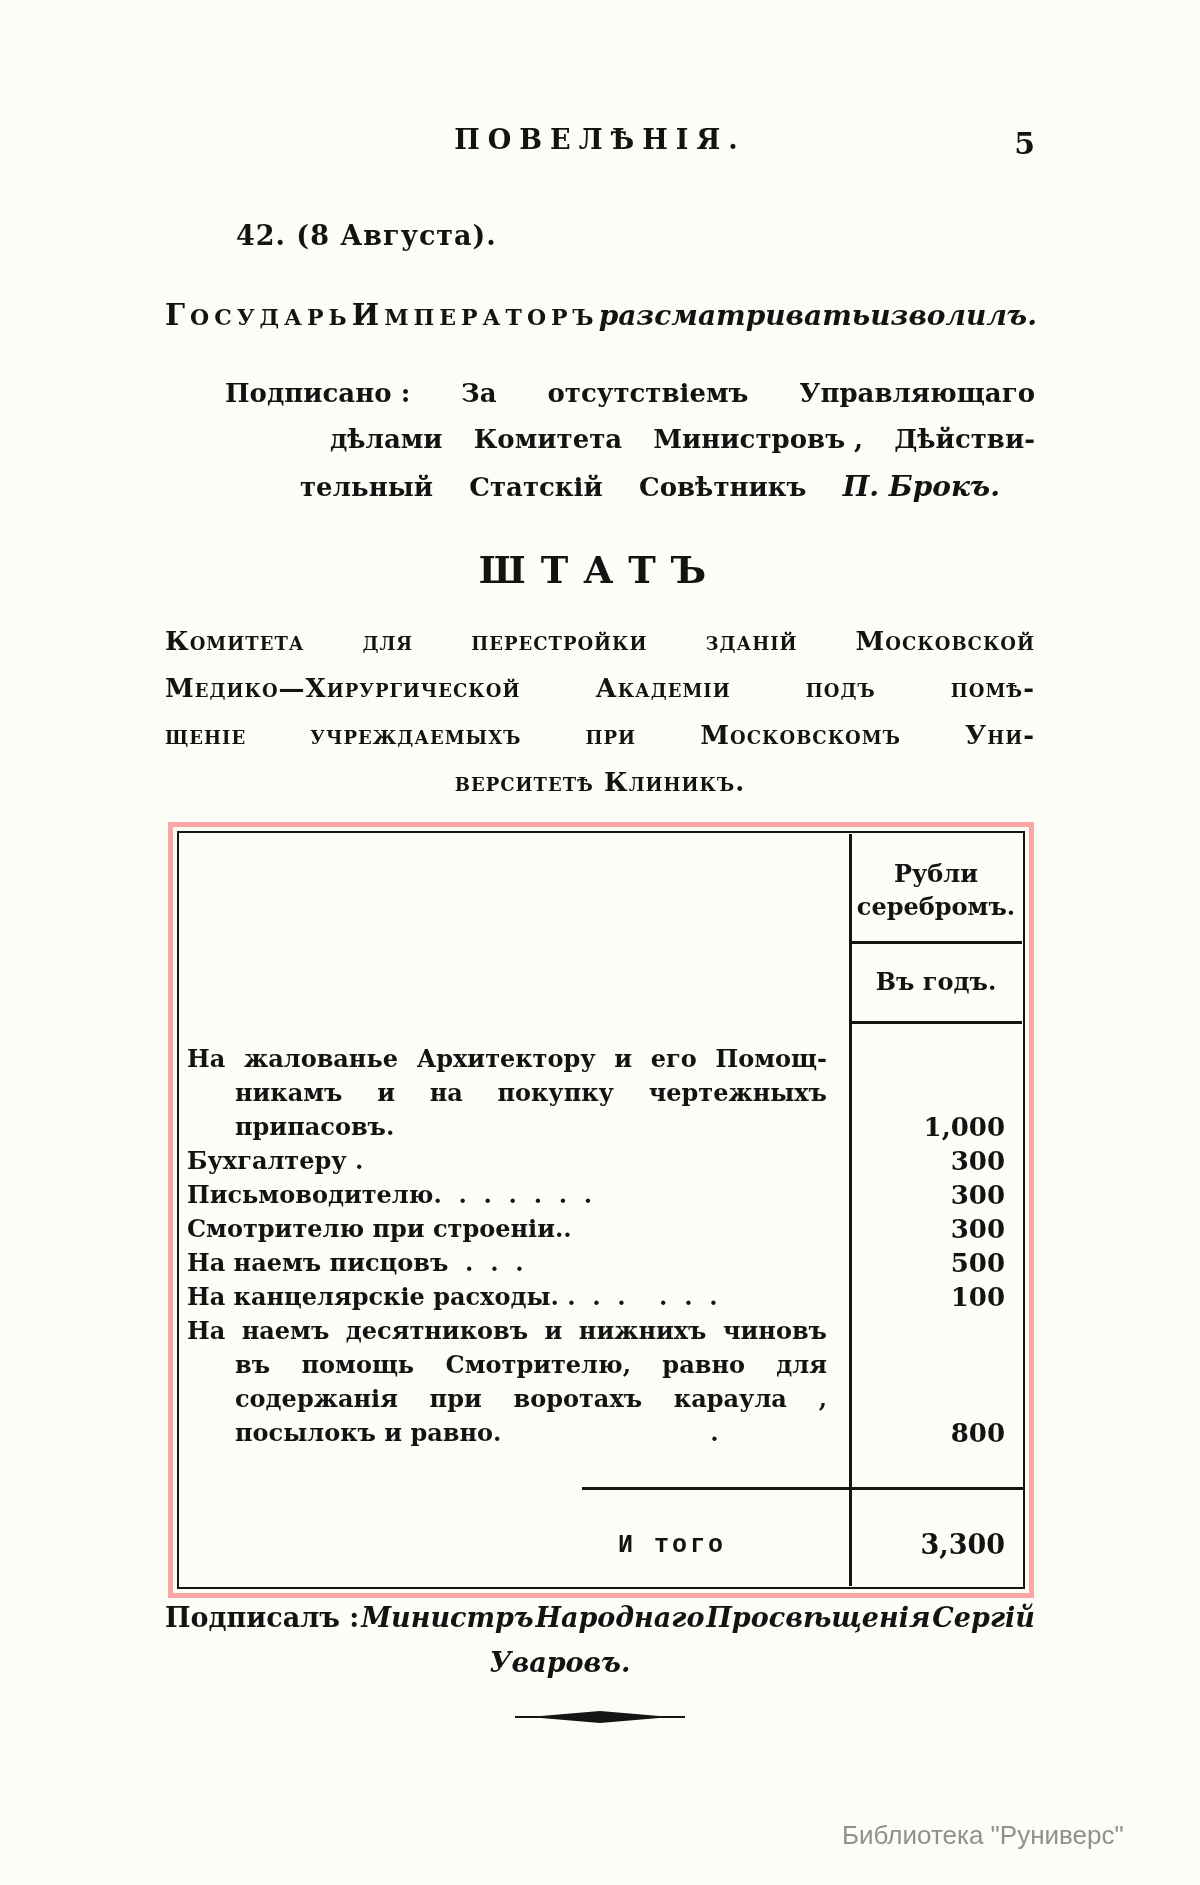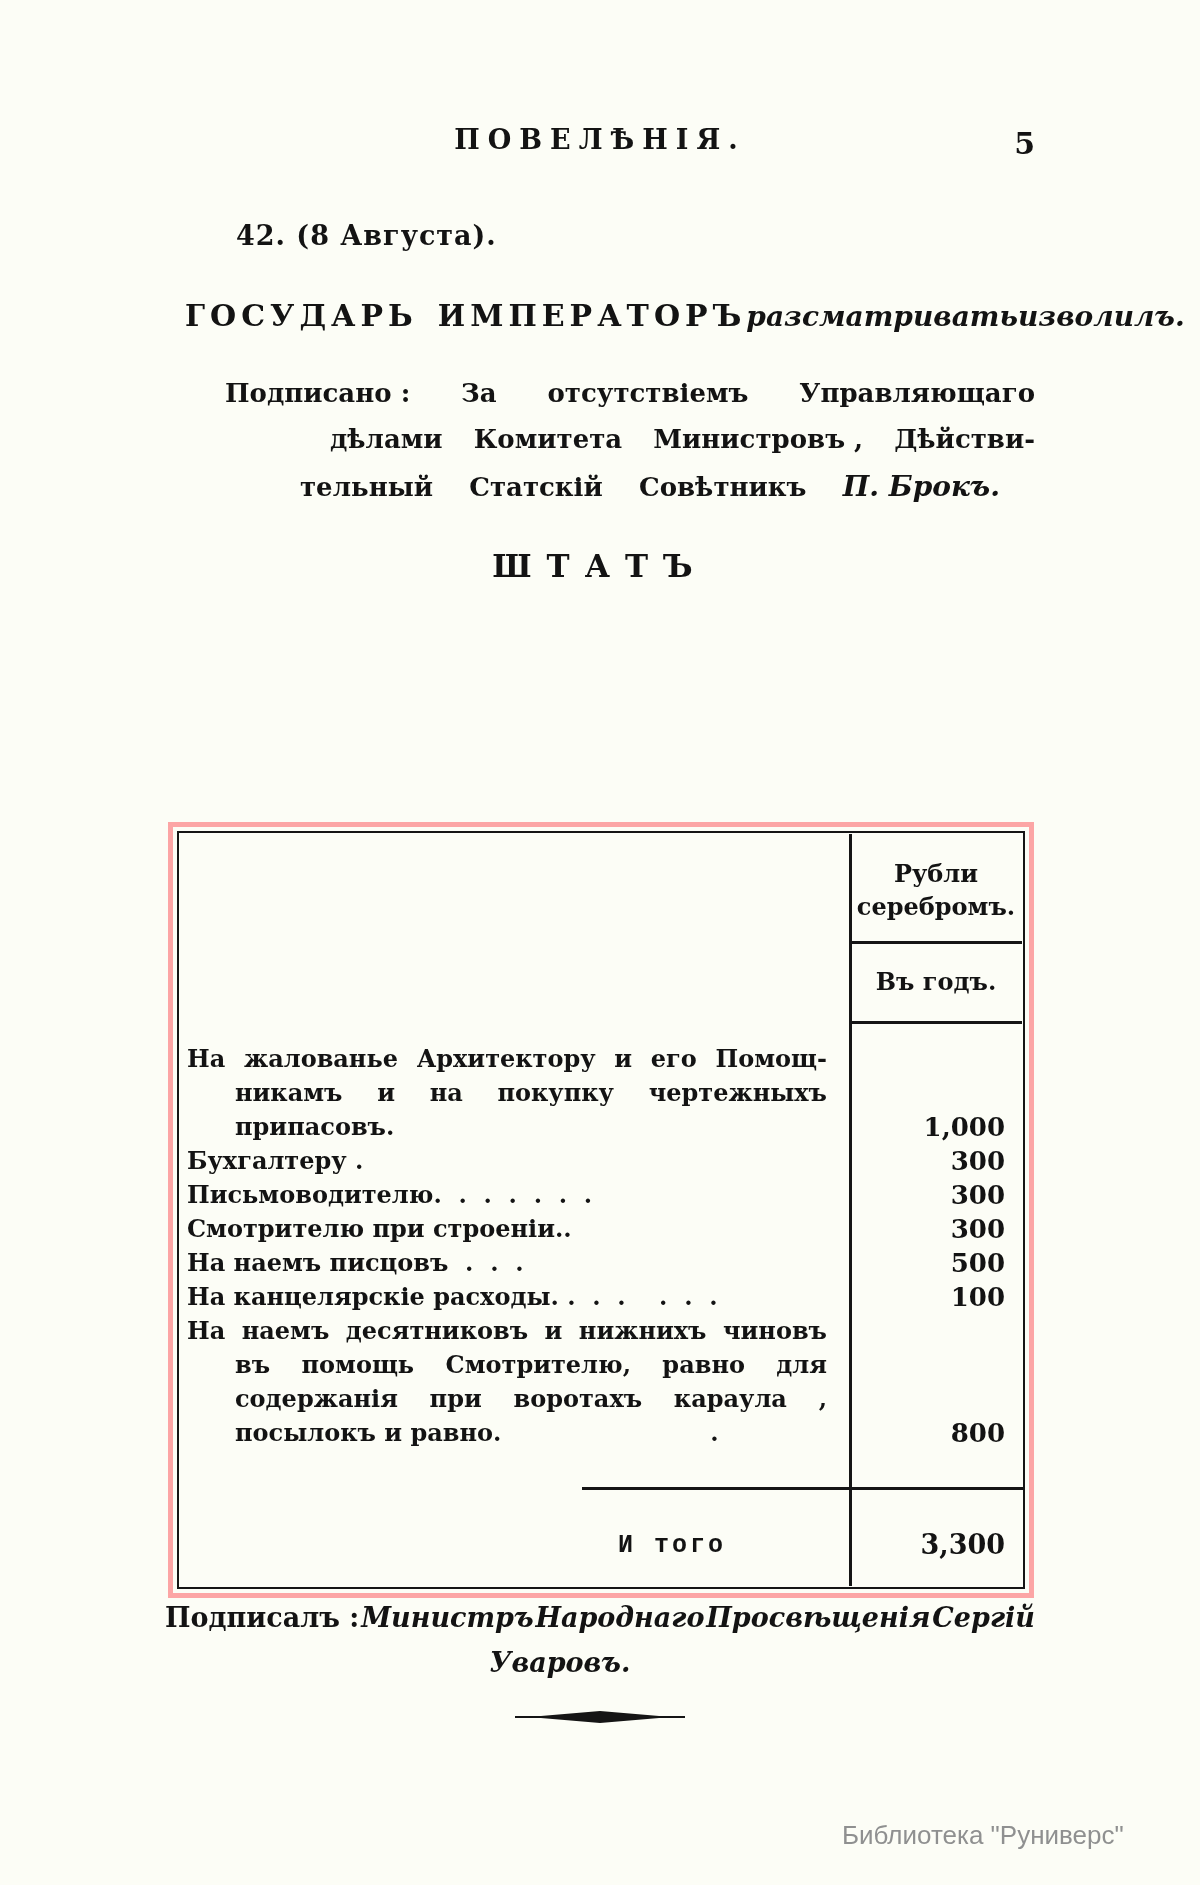--- a/index.html
+++ b/index.html
@@ -20,33 +20,33 @@
     position:absolute; right:0; top:2px;
     font-size:30px; font-weight:700;
   }
   
   .entry-number{left:236px; top:220px; font-size:27px; font-weight:700; letter-spacing:1px;}
   
   .flexline{display:flex; justify-content:space-between; align-items:baseline;}
   .imperial{left:165px; top:298px; width:862px;}
   .ruler-caps{
     display:inline-block; text-transform:uppercase;
-    font-size:30px; font-weight:700; letter-spacing:5px;margin-left:20px;
+    font-size:22px; font-weight:700; letter-spacing:5px;
   }
   .ruler-caps::first-letter{font-size:29px;}
   .ital{font-style:italic; font-weight:700; font-size:28px;}
   
   .signed{left:165px; top:378px; width:870px; font-size:26px; font-weight:700;}
   .signed .sline{height:46px; align-items:baseline;}
   .sline1{margin-left:60px;}
   .sline2{margin-left:165px;}
   .sline3{margin-left:135px; margin-right:35px;}
   
   .shtat{left:165px; top:548px; width:870px; text-align:center;
-    font-size:31px; font-weight:700; letter-spacing:15px;}
+    font-size:37px; font-weight:700; letter-spacing:15px;}
   .subtitle{left:165px; top:618px; width:870px;
     font-size:26px; font-weight:700; letter-spacing:1px; font-variant:small-caps;}
   .subtitle .pline{height:47px; line-height:47px;}
   .just{text-align:justify; text-align-last:justify;}
   .center{text-align:center; text-align-last:center;}
   
   .staff-table{
     left:168px; top:822px; width:866px; height:776px;
     border:5px solid #fca5a5; box-sizing:border-box;
   }
@@ -127,20 +127,26 @@
     <div class="flexline sline sline3">
       <span>тельный</span>
       <span>Статскій</span>
       <span>Совѣтникъ</span>
       <span class="ital">П. Брокъ.</span>
     </div>
   </div>
 
   <div class="abs shtat">ШТАТЪ</div>
 
+  <div class="abs subtitle">
+    <div class="pline just">Комитета для перестройки зданій Московской</div>
+    <div class="pline just">Медико—Хирургической Академіи подъ помѣ-</div>
+    <div class="pline just">щеніе учреждаемыхъ при Московскомъ Уни-</div>
+    <div class="pline center">верситетѣ Клиникъ.</div>
+  </div>
 
   <div class="abs staff-table">
     <div class="inner-frame"></div>
     <div class="v-divider"></div>
     <div class="col-head">
       <div>Рубли</div>
       <div>серебромъ.</div>
     </div>
     <div class="rule-right-1"></div>
     <div class="col-subhead">Въ годъ.</div>

